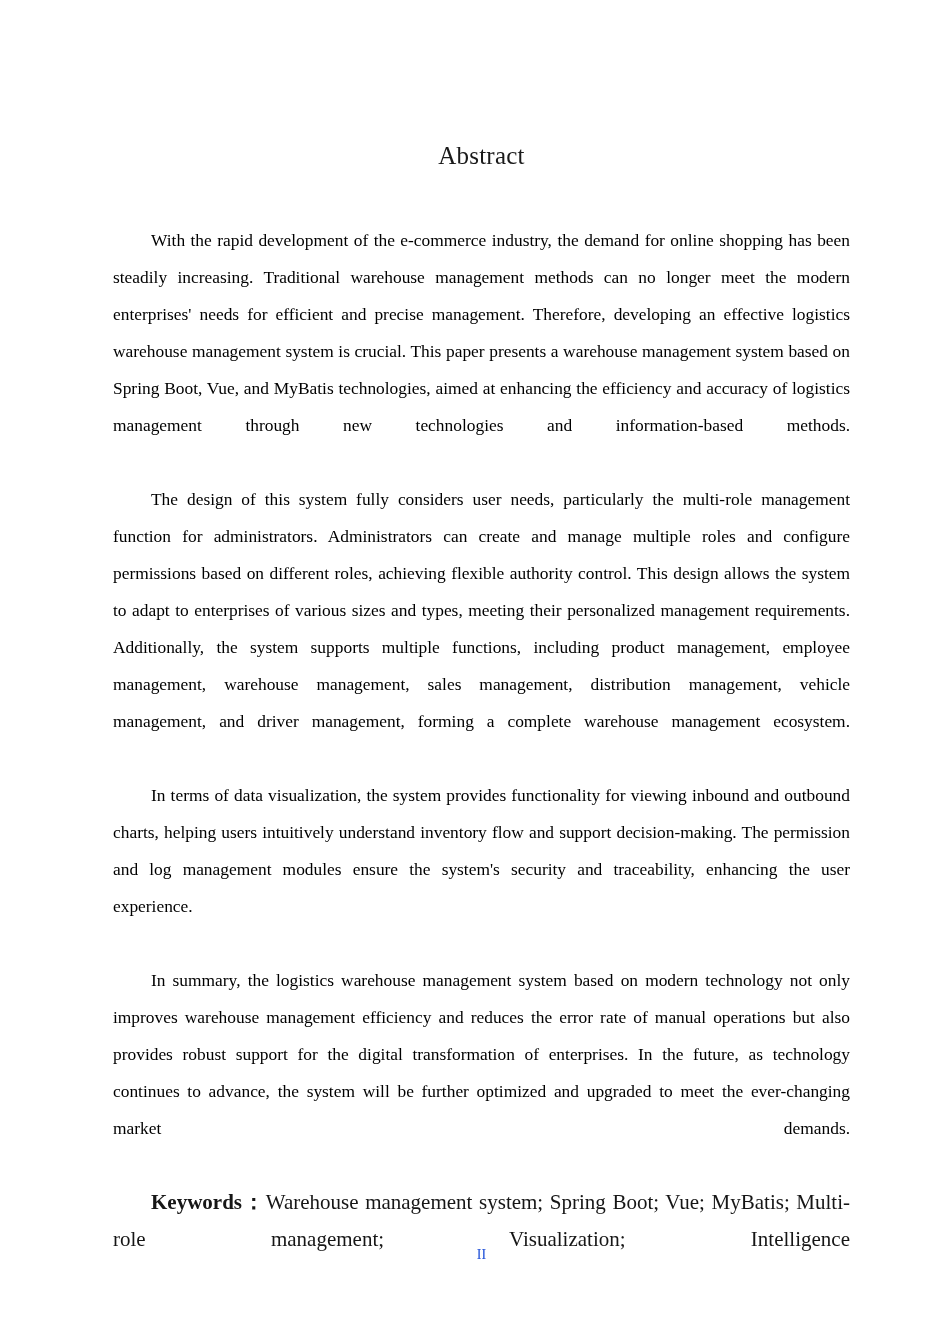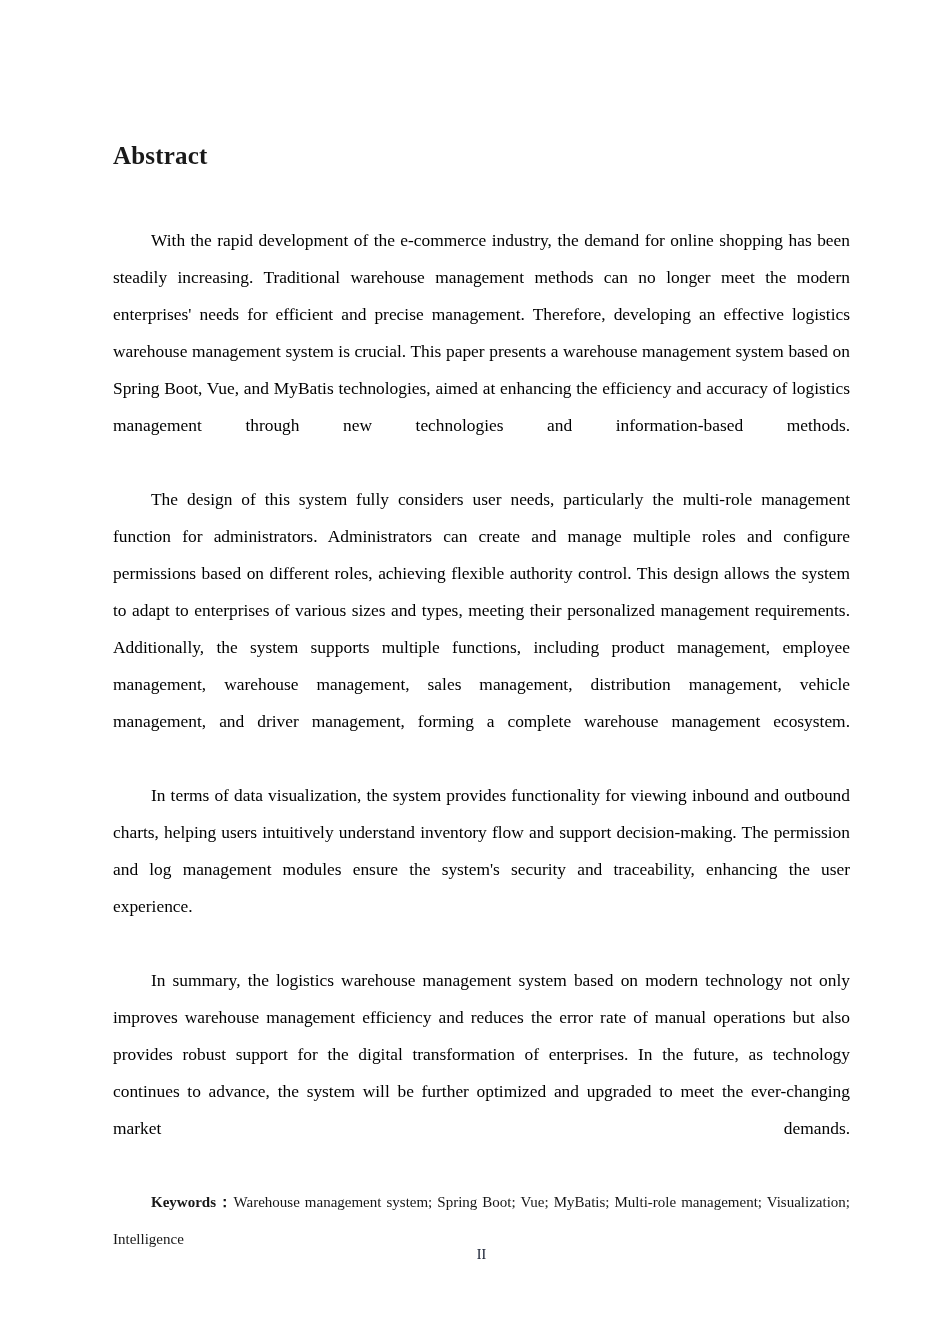--- a/index.html
+++ b/index.html
@@ -23,23 +23,24 @@
     width: 950px;
     height: 1344px;
   }
 
   
   .doc-title {
     position: absolute;
     left: 113px;
     top: 122px;
     width: 737px;
+    text-align: center;
     font-size: 25px;
     line-height: 34px;
-    font-weight: bold;
+    font-weight: normal;
     letter-spacing: 0.2px;
     color: #1a1a1a;
   }
 
   
   .body-block {
     position: absolute;
     left: 113px;
     top: 222px;
     width: 737px;
@@ -59,21 +60,21 @@
 
   
   .para::after {
     content: "";
     display: inline-block;
     width: 100%;
   }
 
   .kw-block {
     margin: 0;
-    font-size: 15px;
+    font-size: 21px;
     line-height: 37px;
     text-align: justify;
     text-justify: inter-word;
     text-indent: 38px;
     color: #161616;
   }
   .kw-block::after {
     content: "";
     display: inline-block;
     width: 100%;
@@ -89,21 +90,21 @@
 
   
   .footer {
     position: absolute;
     left: 113px;
     top: 1246px;
     width: 737px;
     text-align: center;
     font-size: 14px;
     line-height: 18px;
-    color: #0f172a;
+    color: #1d4ed8;
   }
 </style>
 </head>
 <body>
 
 <div class="page">
 
   <h1 class="doc-title">Abstract</h1>
 
   <div class="body-block">

